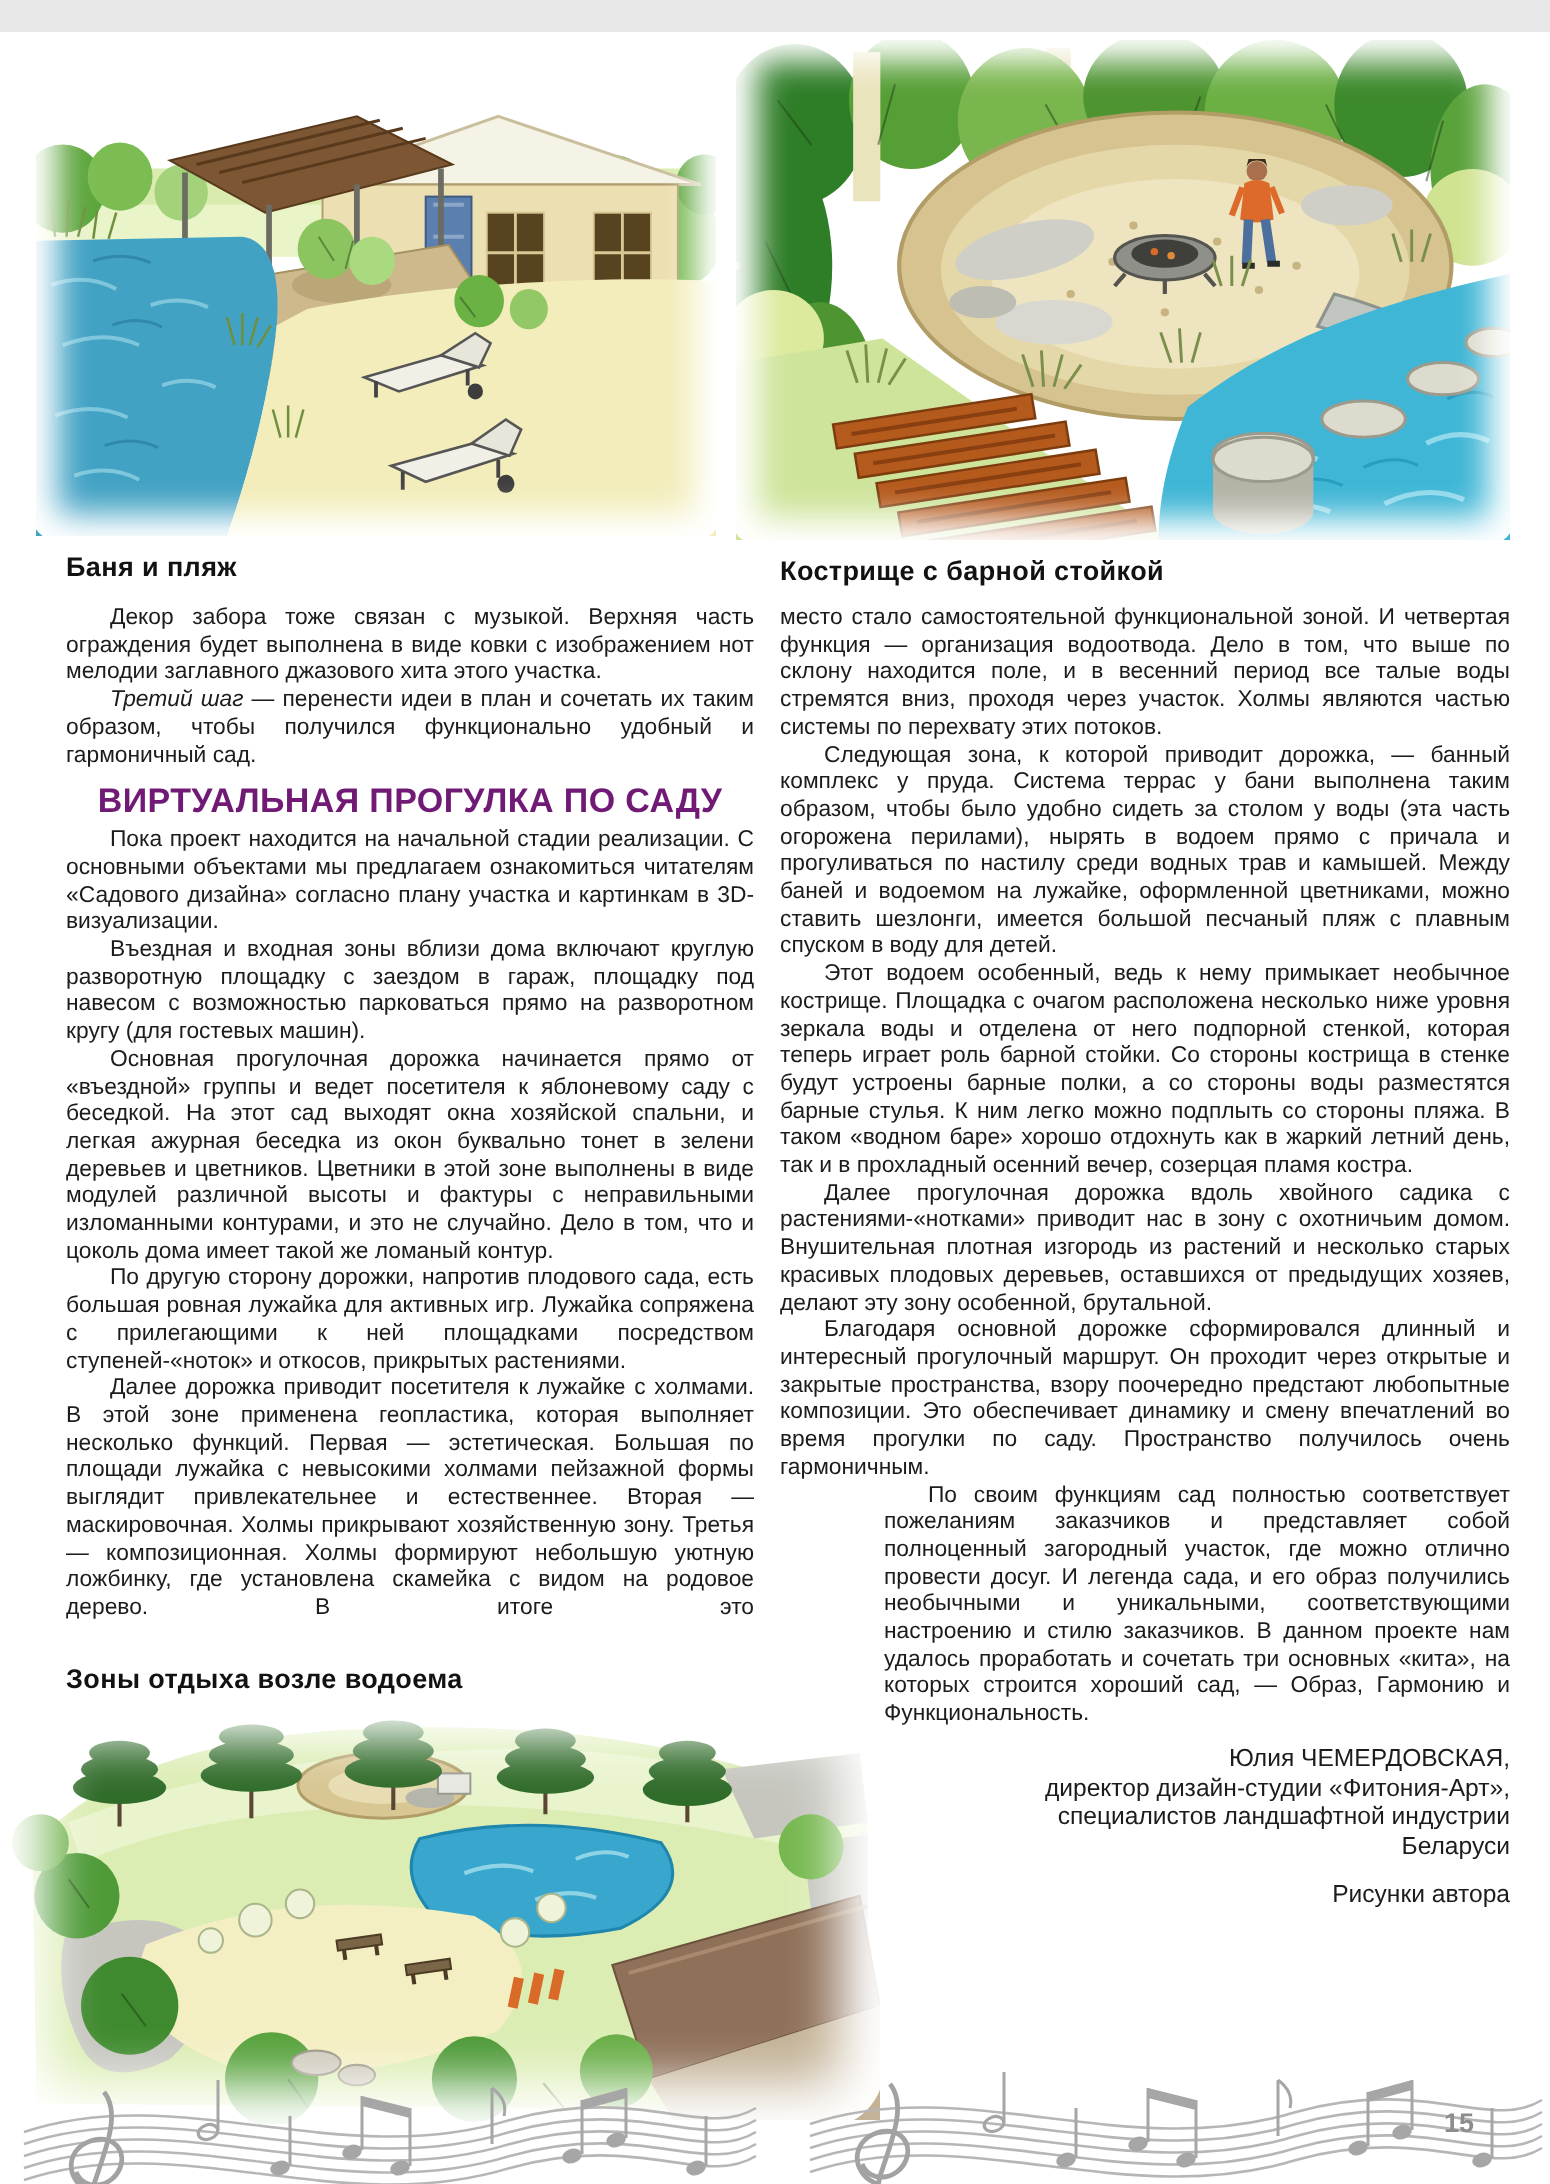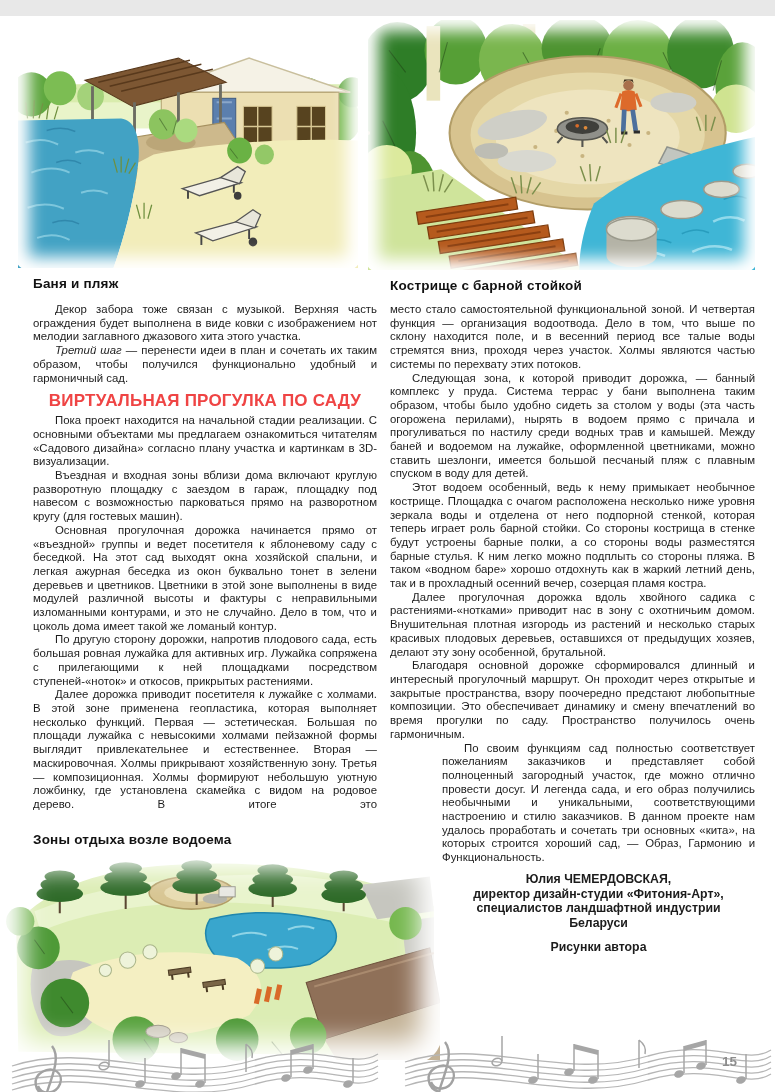--- a/index.html
+++ b/index.html
@@ -13,21 +13,21 @@
   .caption{position:absolute;font-weight:bold;font-size:13.5px;color:#121212;letter-spacing:.2px;}
   .col{position:absolute;top:287px;text-align:justify;font-size:11.4px;line-height:13.7px;overflow:hidden;}
   .col-left{left:33px;width:344px;height:528px;}
   .col-right{left:390px;width:365px;height:772px;}
   .col p{margin:0;text-indent:22px;}
   .col p.noindent{text-indent:0;}
   .col p.justlast{text-align-last:justify;}
   h2.section-red{font-size:17px;line-height:19px;font-weight:bold;text-align:center;
         margin:6px 0 4px;text-indent:0;letter-spacing:.2px;}
   .wrap-spacer{float:left;width:52px;height:218px;margin-top:14px;}
-  .signature{margin-top:7px;text-align:center;font-weight:bold;font-size:12.3px;line-height:14.8px;}
+  .signature{margin-top:7px;text-align:right;font-weight:normal;font-size:12.3px;line-height:14.8px;}
   .sig-last{margin-top:9px;}
   .music{position:absolute;left:0;top:1012px;width:775px;height:80px;}
   .page-number{position:absolute;left:722px;top:1038px;font-size:13.5px;font-weight:600;color:#8d8d8d;}
 </style>
 </head>
 <body>
 
 <div class="page">
 
   <div class="illus" style="left:18px;top:6px;width:340px;height:246px;">
@@ -196,21 +196,21 @@
       </g>
     </svg>
   </div>
 
   <div class="caption" style="left:33px;top:260px;">Баня и пляж</div>
   <div class="caption" style="left:390px;top:262px;">Кострище с барной стойкой</div>
 
   <div class="col col-left">
     <p>Декор забора тоже связан с музыкой. Верхняя часть ограждения будет выполнена в виде ковки с изображением нот мелодии заглавного джазового хита этого участка.</p>
     <p><i>Третий шаг</i><span> — перенести идеи в план и сочетать их таким образом, чтобы получился функционально удобный и гармоничный сад.</span></p>
-    <h2 class="section-red" style="color:#ef4444">ВИРТУАЛЬНАЯ ПРОГУЛКА ПО САДУ</h2>
+    <h2 class="section-red" style="color:#701a75">ВИРТУАЛЬНАЯ ПРОГУЛКА ПО САДУ</h2>
     <p>Пока проект находится на начальной стадии реализации. С основными объектами мы предлагаем ознакомиться читателям «Садового дизайна» согласно плану участка и картинкам в 3D-визуализации.</p>
     <p>Въездная и входная зоны вблизи дома включают круглую разворотную площадку с заездом в гараж, площадку под навесом с возможностью парковаться прямо на разворотном кругу (для гостевых машин).</p>
     <p>Основная прогулочная дорожка начинается прямо от «въездной» группы и ведет посетителя к яблоневому саду с беседкой. На этот сад выходят окна хозяйской спальни, и легкая ажурная беседка из окон буквально тонет в зелени деревьев и цветников. Цветники в этой зоне выполнены в виде модулей различной высоты и фактуры с неправильными изломанными контурами, и это не случайно. Дело в том, что и цоколь дома имеет такой же ломаный контур.</p>
     <p>По другую сторону дорожки, напротив плодового сада, есть большая ровная лужайка для активных игр. Лужайка сопряжена с прилегающими к ней площадками посредством ступеней-«ноток» и откосов, прикрытых растениями.</p>
     <p class="justlast">Далее дорожка приводит посетителя к лужайке с холмами. В этой зоне применена геопластика, которая выполняет несколько функций. Первая — эстетическая. Большая по площади лужайка с невысокими холмами пейзажной формы выглядит привлекательнее и естественнее. Вторая — маскировочная. Холмы прикрывают хозяйственную зону. Третья — композиционная. Холмы формируют небольшую уютную ложбинку, где установлена скамейка с видом на родовое дерево. В итоге это</p>
   </div>
 
   <div class="caption" style="left:33px;top:816px;">Зоны отдыха возле водоема</div>
 
   <div class="illus illus3" style="left:4px;top:834px;width:436px;height:212px;">

